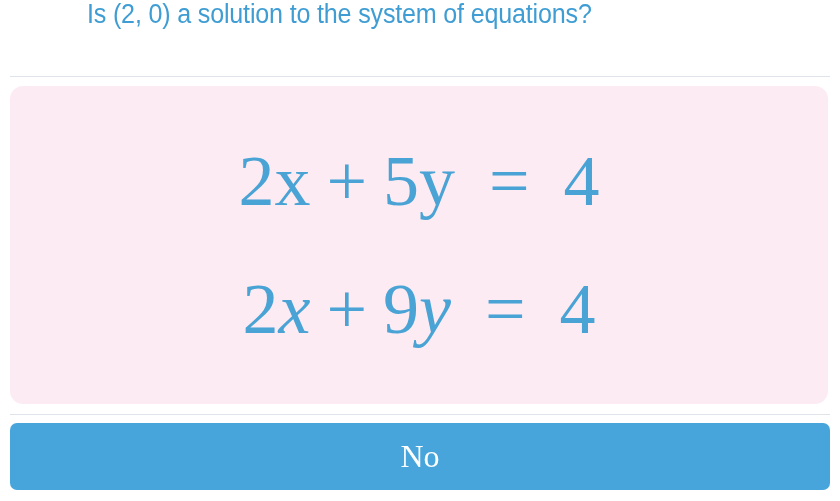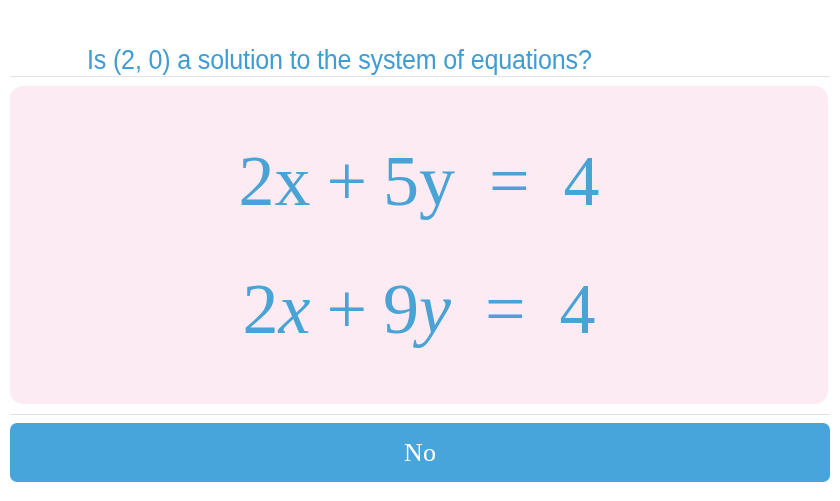--- a/index.html
+++ b/index.html
@@ -21,21 +21,21 @@
   }
 
   
   .question-header {
     position: absolute;
     left: 0;
     top: 0;
     width: 679px;
     height: 76px;
     display: flex;
-    align-items: flex-end;
+    align-items: flex-start;
     justify-content: center;
     box-sizing: border-box;
   }
   .question-title {
     font-family: "Liberation Sans", sans-serif;
     font-size: 27px;
     line-height: 1.1;
     color: #3f9dd4;
     text-align: center;
     letter-spacing: -0.2px;
@@ -118,26 +118,26 @@
     display: flex;
     gap: 12px;
   }
   .answer-button {
     flex: 1 1 0;
     background: #47a5dc;
     border: none;
     border-radius: 7px;
     color: #ffffff;
     font-family: "Liberation Serif", "DejaVu Serif", serif;
-    font-size: 26px;
+    font-size: 32px;
     line-height: 51px;
     text-align: center;
     cursor: pointer;
     padding: 0;
-    height: 59px;
+    height: 67px;
     display: block;
   }
 </style>
 </head>
 <body>
 
 <div id="app">
 
   <div class="question-header">
     <div class="question-title">Is (2, 0) a solution to the system of equations?</div>

